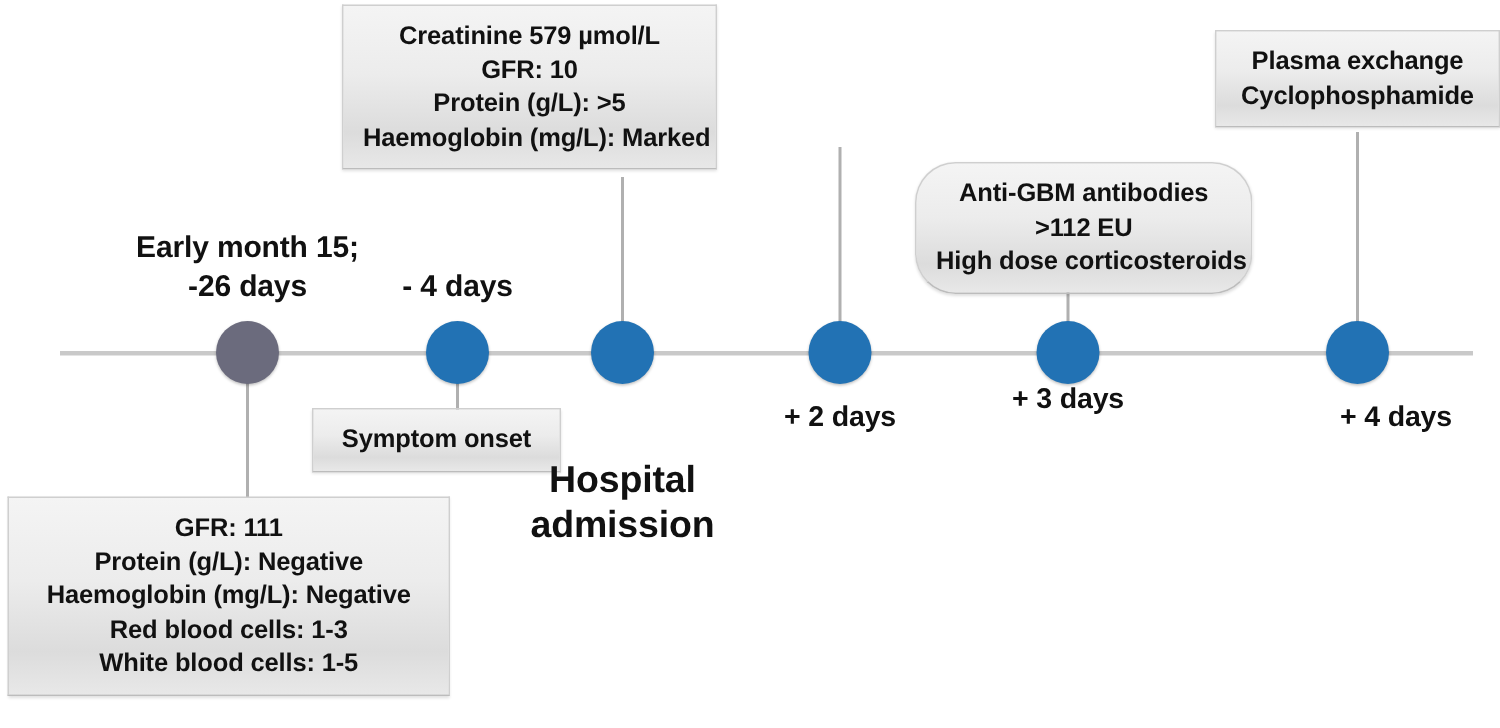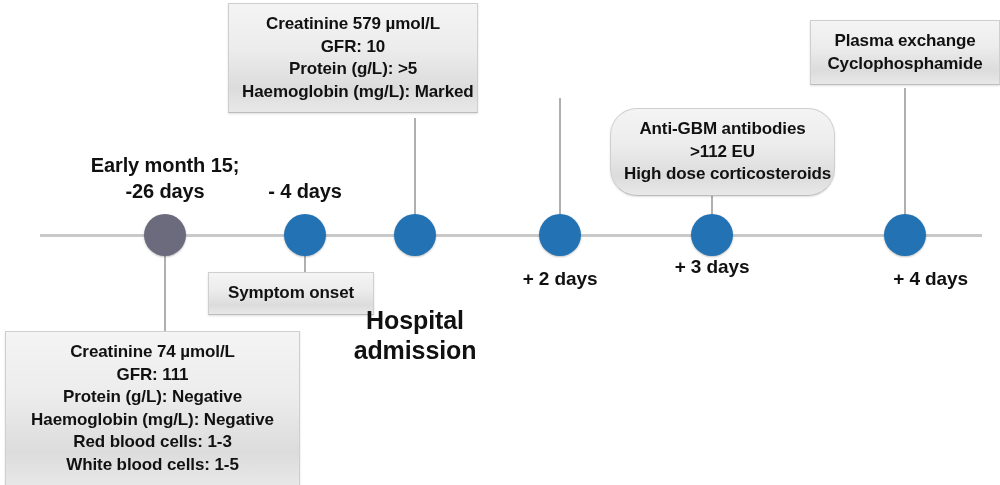--- a/index.html
+++ b/index.html
@@ -112,21 +112,20 @@
   <div class="info-box" style="left:810px; top:20px; width:190px;">
     <span class="line">Plasma exchange</span>
     <span class="line">Cyclophosphamide</span>
   </div>
 
   <div class="info-box" style="left:208px; top:272px; width:166px;">
     <span class="line">Symptom onset</span>
   </div>
 
   <div class="info-box" style="left:5px; top:331px; width:295px;">
-    <span class="line">Creatinine 74 µmol/L</span>
     <span class="line">GFR: 111</span>
     <span class="line">Protein (g/L): Negative</span>
     <span class="line">Haemoglobin (mg/L): Negative</span>
     <span class="line">Red blood cells: 1-3</span>
     <span class="line">White blood cells: 1-5</span>
   </div>
 
   <div class="node gray" style="left:165px; top:235px;"></div>
   <div class="node blue" style="left:305px; top:235px;"></div>
   <div class="node blue" style="left:415px; top:235px;"></div>

